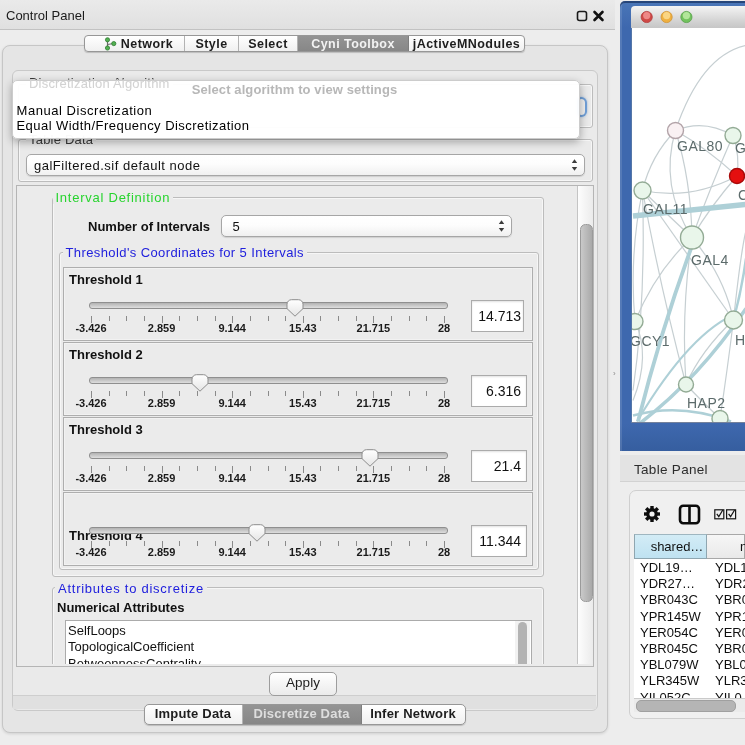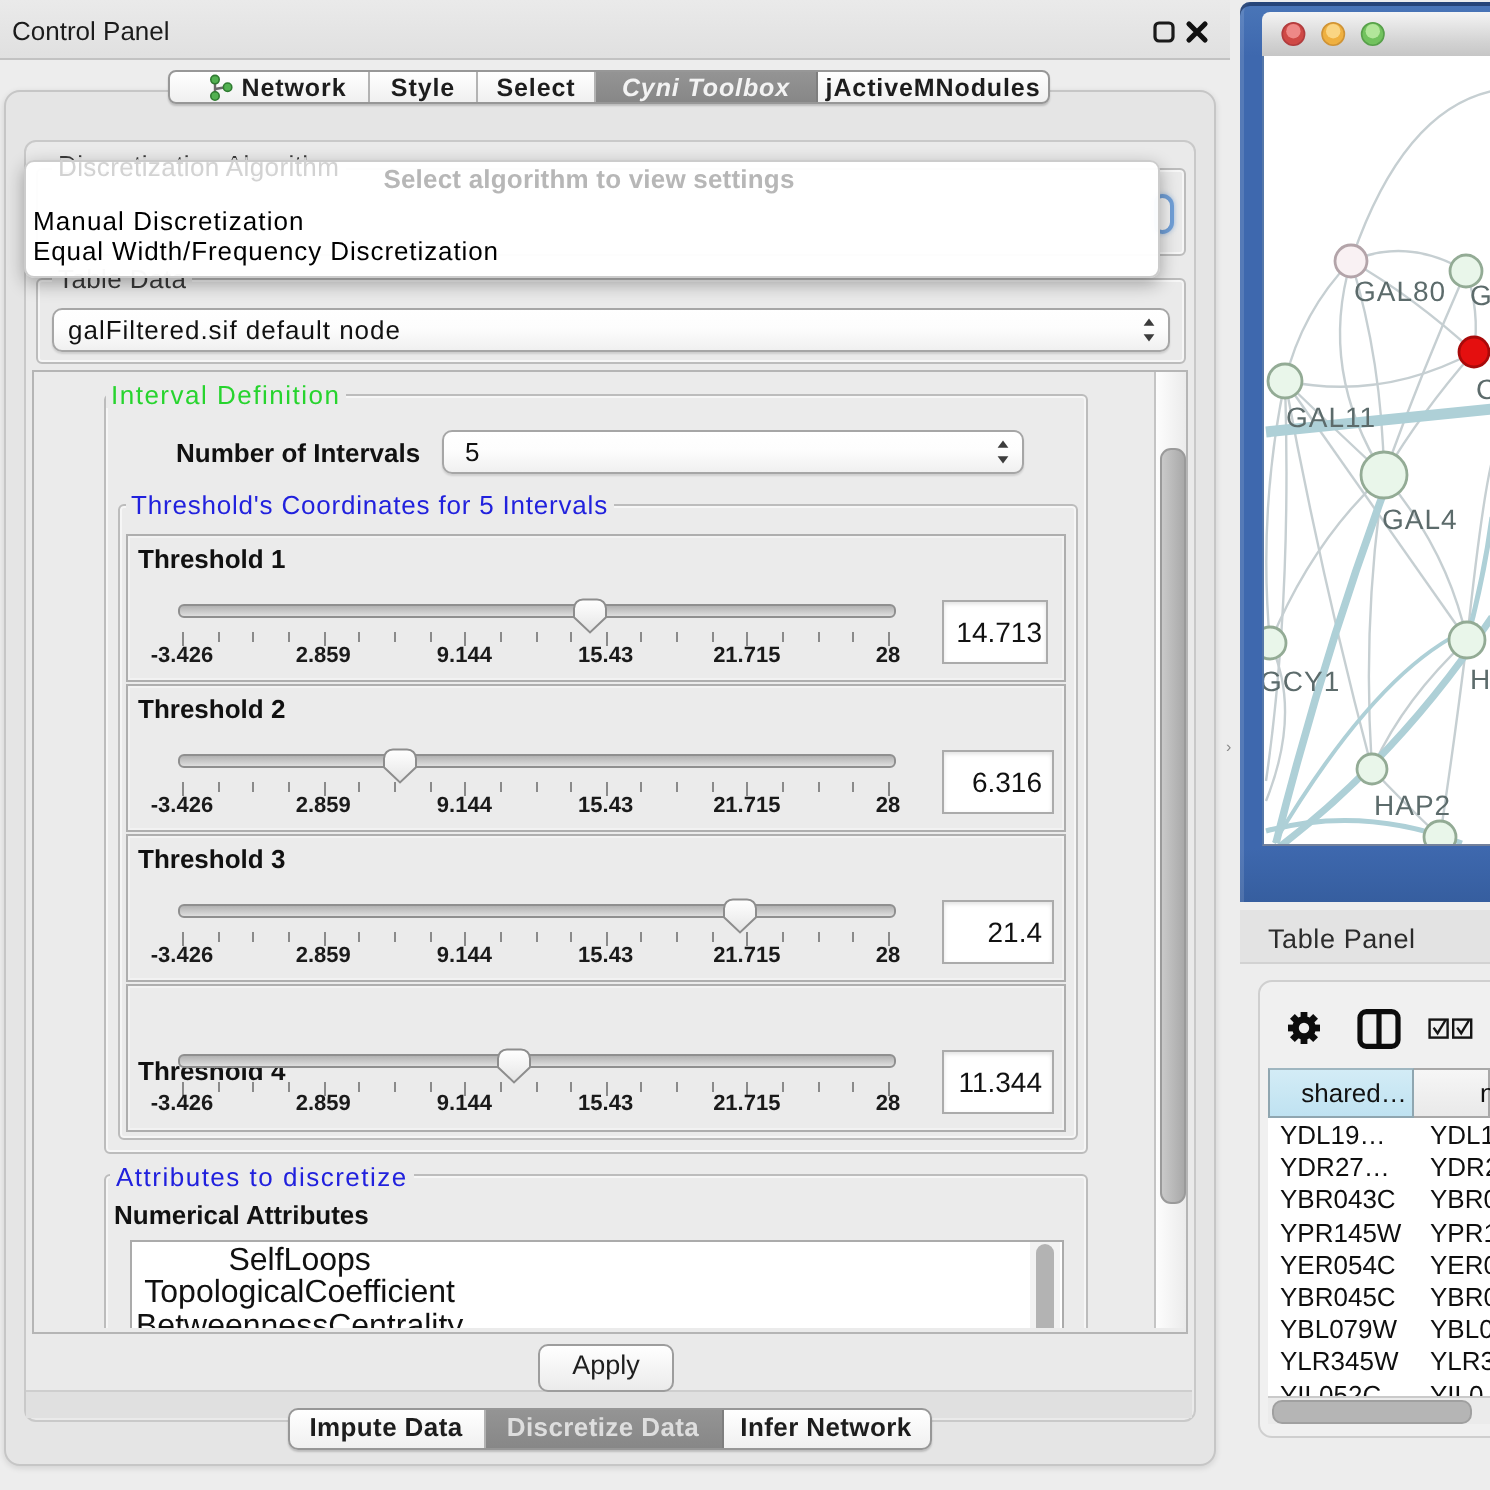--- a/index.html
+++ b/index.html
@@ -230,21 +230,21 @@
             <stop offset="0.5" stop-color="#f2f2f2"></stop>
             <stop offset="1" stop-color="#e4e4e4"></stop>
  </linearGradient>
         </defs>
       </svg>
       <div class="tf" style="left:471px;top:525px;width:49px;height:30px;line-height:30px;padding-right:5px;">11.344</div>
 <div class="grp" style="left:52px;top:587px;width:490px;height:90px;"></div>
 <div class="gtitle" style="left:55px;top:582px;color:#2121dd;background:#ebebeb;">Attributes to discretize</div>
 <div class="abs" style="left:57px;top:599.5px;font-size:13px;font-weight:bold;color:#111;">Numerical Attributes</div>
 <div class="abs" style="left:65px;top:620px;width:465px;height:60px;background:#ffffff;border:1px solid #ababab;"></div>
-<div class="abs" style="left:68px;top:622.5px;font-size:16px;color:#111;line-height:16.8px;text-align:center;">SelfLoops<br>TopologicalCoefficient<br>BetweennessCentrality</div>
+<div class="abs" style="left:68px;top:622.5px;font-size:13px;color:#111;line-height:16.8px;">SelfLoops<br>TopologicalCoefficient<br>BetweennessCentrality</div>
 <div class="abs" style="left:515px;top:621px;width:15px;height:44px;background:#f2f2f2;"></div>
 <div class="abs" style="left:518px;top:621.5px;width:9px;height:44px;border-radius:4.5px 4.5px 0 0;background:#b3b3b3;"></div>
 </div>
   </div>
 <div class="abs" style="left:577px;top:186px;width:15px;height:478px;
  background:linear-gradient(to right,#fdfdfd,#ebebeb);border-left:1px solid #c4c4c4;"></div>
 <div class="abs" style="left:579.5px;top:224px;width:11px;height:376px;border-radius:5.5px;
  background:linear-gradient(to right,#c9c9c9,#a9a9a9);border:1px solid #9a9a9a;"></div>
 <div class="abs" style="left:13px;top:695px;width:583px;height:13px;background:#e0e0e0;border-top:1px solid #cecece;"></div>
 <div class="abs" style="left:269px;top:672px;width:66px;height:19px;border-radius:5px;
@@ -254,21 +254,21 @@
 <div class="seg" style="left:84px;top:34.5px;width:439px;height:15px;font-size:12.5px;font-weight:bold;letter-spacing:0.45px;">
  <div style="width:92px;padding-left:7px;">
   <svg width="15" height="14" viewBox="0 0 15 14" style="margin-right:3px;">
    <path d="M4.5 3.5 L4.5 11 M4.5 7.5 L10.5 6.5" stroke="#6b6b6b" stroke-width="1.2" fill="none"></path>
    <circle cx="4.5" cy="2.8" r="2.1" fill="#52b151" stroke="#2f7b31" stroke-width="0.8"></circle>
    <circle cx="4.5" cy="11" r="2.1" fill="#52b151" stroke="#2f7b31" stroke-width="0.8"></circle>
    <circle cx="10.8" cy="6.6" r="2.1" fill="#52b151" stroke="#2f7b31" stroke-width="0.8"></circle>
   </svg>Network</div>
  <div style="width:53px;">Style</div>
  <div style="width:58px;">Select</div>
- <div class="on" style="width:110px;font-style:italic;">Cyni Toolbox</div>
+ <div class="on" style="width:110px;">Cyni Toolbox</div>
  <div style="flex:1;">jActiveMNodules</div>
 </div>
 
 <div class="seg" style="left:143.5px;top:703.5px;width:320px;height:19.5px;font-size:13px;font-weight:bold;letter-spacing:0.2px;border-radius:5px;">
  <div style="width:97px;padding-bottom:2px;">Impute Data</div>
  <div class="on" style="width:118px;color:#dedede;padding-bottom:2px;">Discretize Data</div>
  <div style="flex:1;padding-bottom:2px;">Infer Network</div>
 </div>
 
 <div class="abs" style="left:11.5px;top:79.5px;width:566px;height:57px;border-radius:5px;

